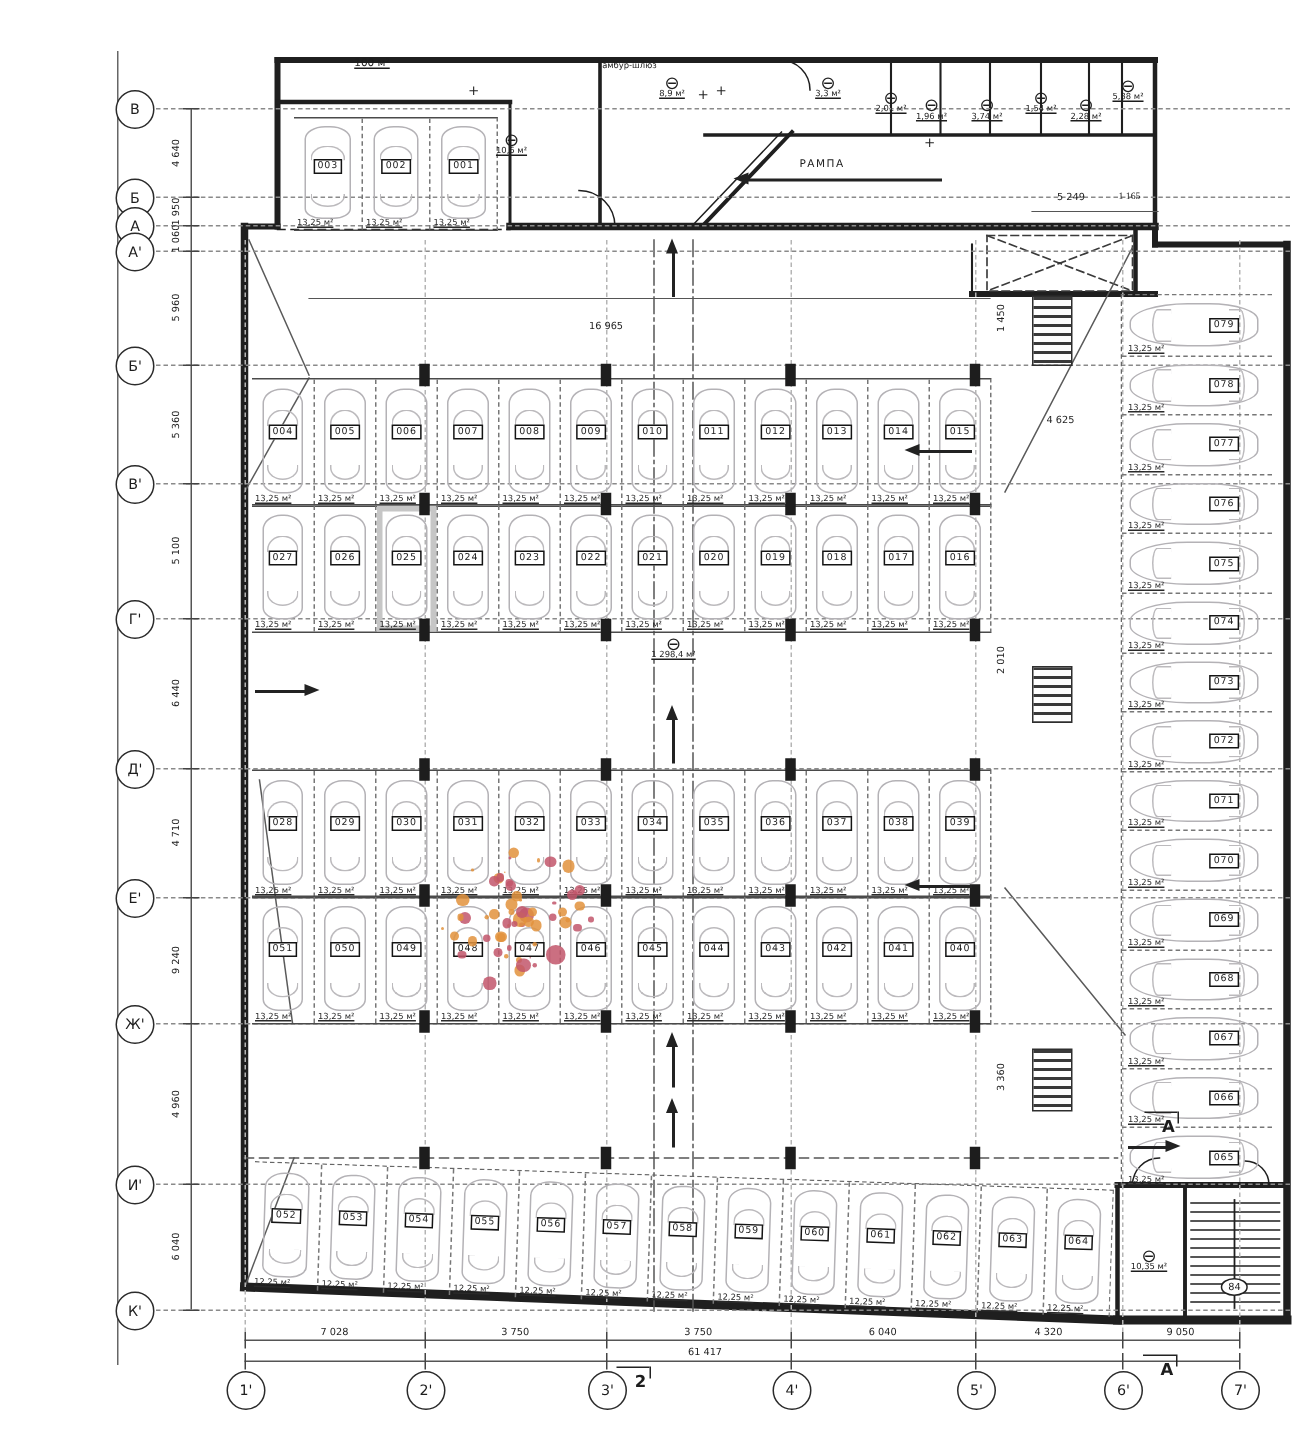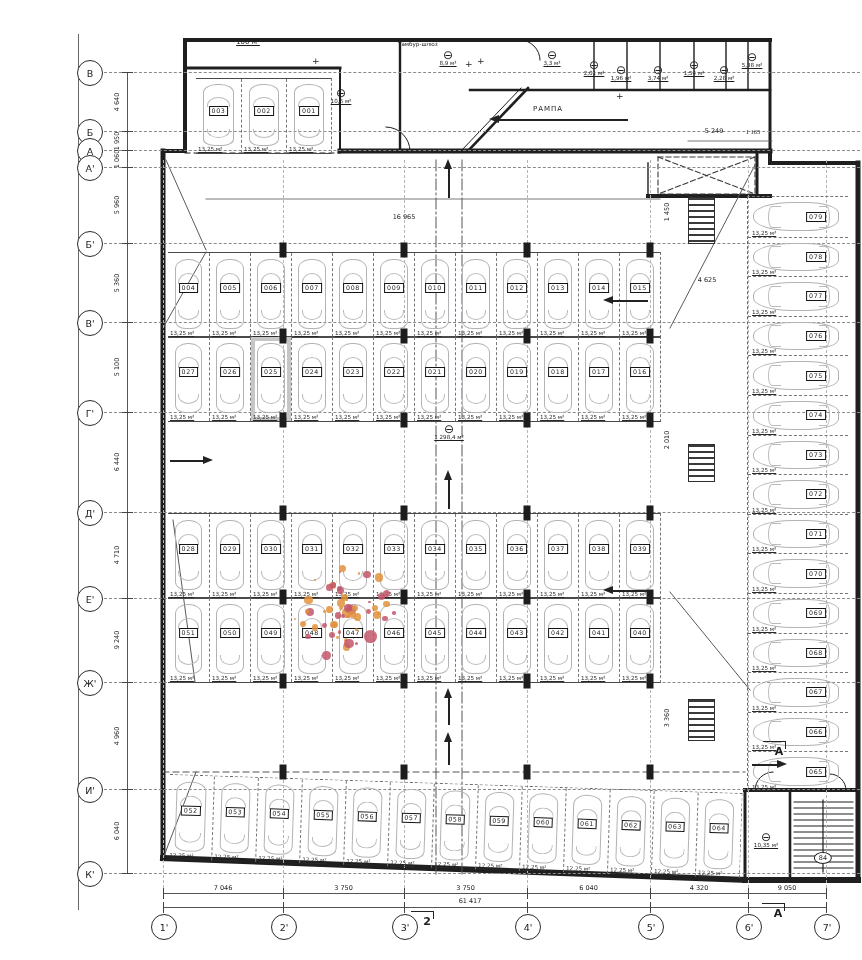--- a/index.html
+++ b/index.html
@@ -207,21 +207,21 @@
       <div class="tick-v" style="left: 650px; top: 888px;"></div>
       <div class="tick-v" style="left: 650px; top: 902px;"></div>
       <div class="axis-line-v" style="left: 748px; top: 160px; height: 728px;"></div>
       <div class="axis-bubble" style="left: 736px; top: 914px;">6'</div>
       <div class="tick-v" style="left: 748px; top: 888px;"></div>
       <div class="tick-v" style="left: 748px; top: 902px;"></div>
       <div class="axis-line-v" style="left: 826px; top: 160px; height: 728px;"></div>
       <div class="axis-bubble" style="left: 814px; top: 914px;">7'</div>
       <div class="tick-v" style="left: 826px; top: 888px;"></div>
       <div class="tick-v" style="left: 826px; top: 902px;"></div>
-      <div class="dim-label" style="left: 223px; top: 888px;">7 046</div>
+      <div class="dim-label" style="left: 223px; top: 888px;">7 028</div>
       <div class="dim-label" style="left: 343.5px; top: 888px;">3 750</div>
       <div class="dim-label" style="left: 465.5px; top: 888px;">3 750</div>
       <div class="dim-label" style="left: 588.5px; top: 888px;">6 040</div>
       <div class="dim-label" style="left: 699px; top: 888px;">4 320</div>
       <div class="dim-label" style="left: 787px; top: 888px;">9 050</div>
       <div class="dim-label" style="left: 714px; top: 131px;">5 249</div>
       <div class="dim-label" style="left: 753px; top: 131px; font-family: Liberation Serif, serif;">1 165</div>
       <div class="dim-label" style="left: 404px; top: 201px; margin-top: 16px;">16 965</div>
       <div class="dim-label" style="left: 707px; top: 280px;">4 625</div>
       <div class="dim-label rot" style="left: 667px; top: 212px;">1 450</div>

